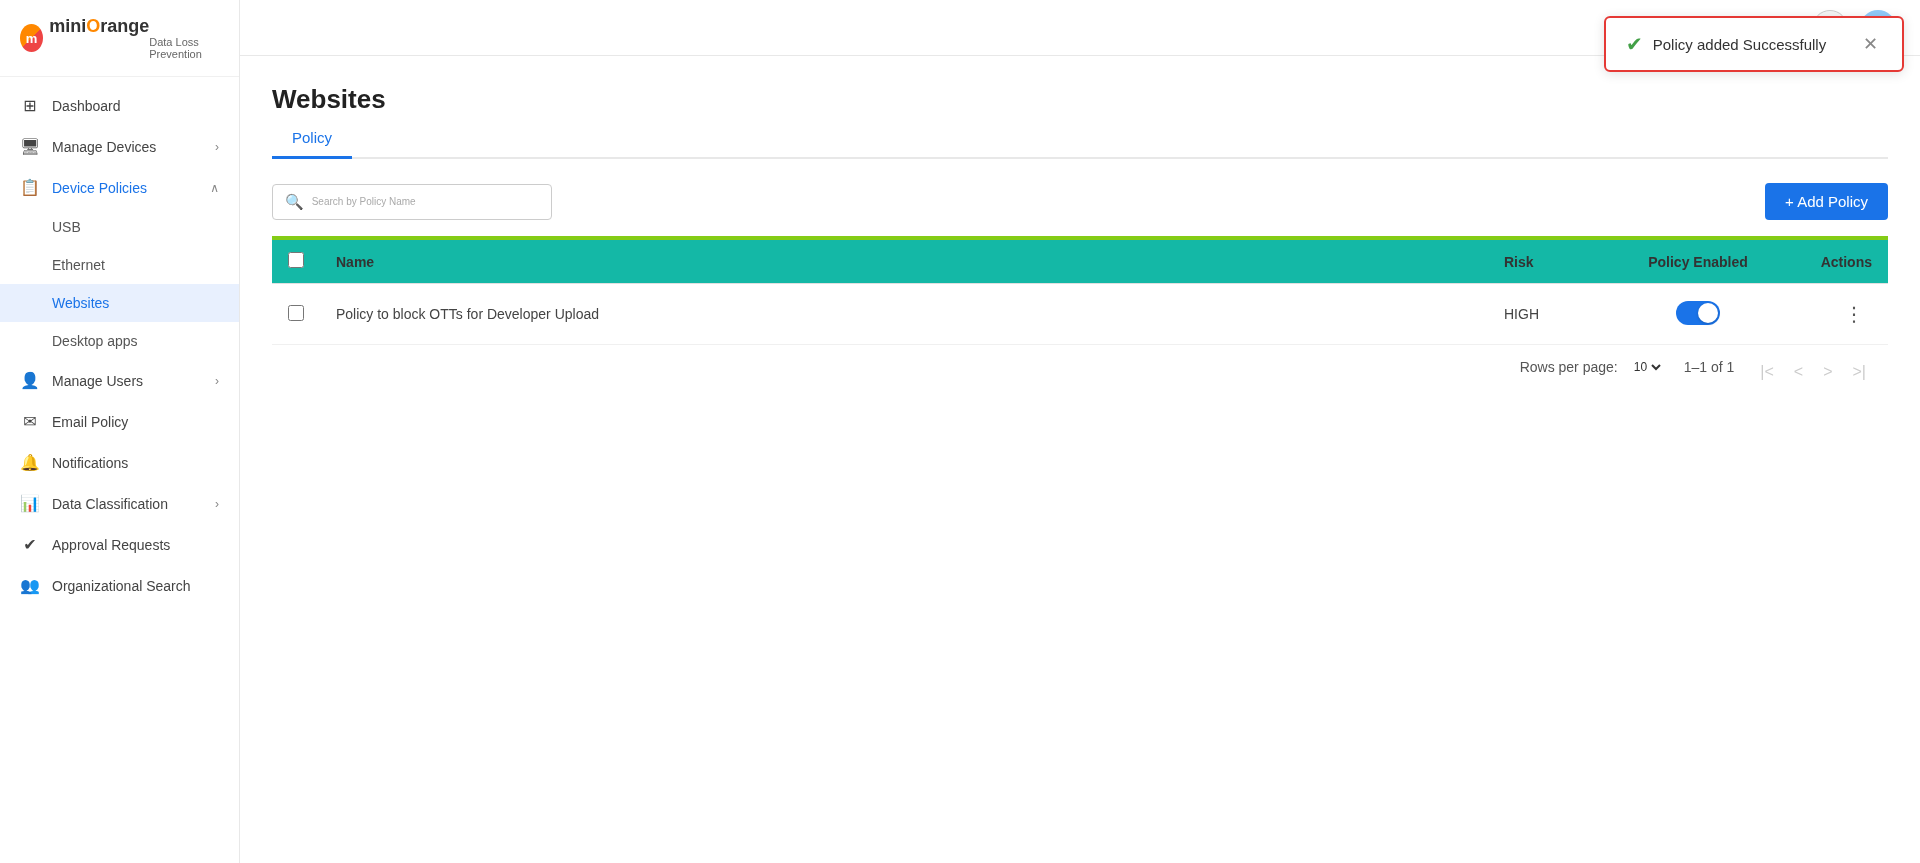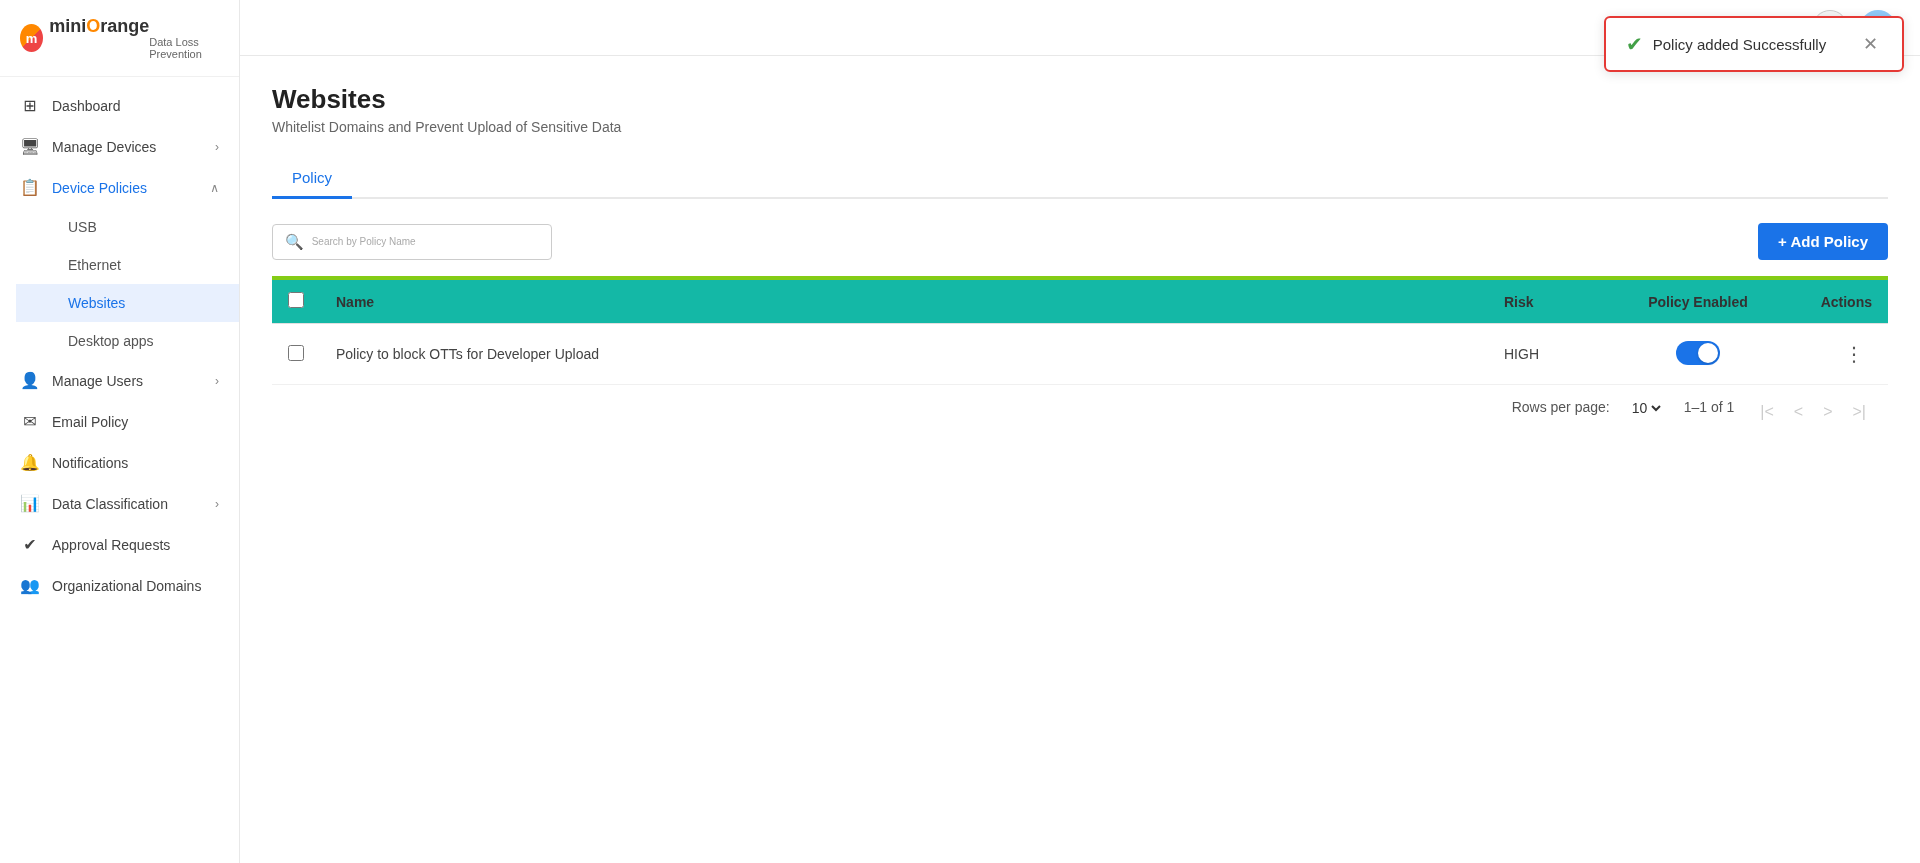--- a/index.html
+++ b/index.html
@@ -48,21 +48,21 @@
       user-select: none;
     }
     .nav-item.active { color: #1a73e8; background: #e8f0fe; font-weight: 500; }
     .nav-item.parent-active { color: #1a73e8; font-weight: 500; }
     .nav-item .chevron {
       margin-left: auto;
       font-size: 12px;
       color: #888;
     }
     .nav-icon { width: 20px; text-align: center; font-size: 16px; }
-    .sub-nav { padding-left: 16px; text-align: right; }
+    .sub-nav { padding-left: 0; text-align: right; }
     .sub-nav .nav-item {
       padding-left: 52px;
       font-size: 14px;
       color: #555;
     }
     .sub-nav .nav-item.active { color: #1a73e8; background: #e8f0fe; }
 
     
     .main-content {
       flex: 1;
@@ -188,21 +188,21 @@
       background: #1a73e8;
       color: #fff;
       border: none;
       border-radius: 4px;
       padding: 10px 20px;
       font-size: 15px;
       cursor: pointer;
       display: flex;
       align-items: center;
       gap: 6px;
-      font-weight: 700;
+      font-weight: 400;
     }
 
     
     .policy-table {
       width: 100%;
       border-collapse: collapse;
       font-size: 14px;
     }
     .policy-table thead tr {
       background: #14b8a6;
@@ -270,25 +270,24 @@
       align-items: flex-start;
       justify-content: flex-end;
       padding: 14px 16px;
       gap: 8px;
       font-size: 14px;
       color: #555;
     }
     .pagination-bar .rows-label { margin-right: 4px; }
     .rows-select {
       border: none;
-      font-size: 14px;
+      font-size: 12px;
       color: #333;
       cursor: pointer;
       background: transparent;
-      margin-left: 6px;
     }
     .page-info { margin: 0 12px; }
     .page-btn {
       background: none;
       border: none;
       cursor: pointer;
       color: #888;
       font-size: 16px;
       padding: 4px 6px;
       border-radius: 4px;
@@ -388,35 +387,34 @@
       <span class="chevron">›</span>
     </div>
 
     <div class="nav-item">
       <span class="nav-icon">✔</span>
       <span>Approval Requests</span>
     </div>
 
     <div class="nav-item">
       <span class="nav-icon">👥</span>
-      <span>Organizational Domains</span>
+      <span>Organizational Search</span>
     </div>
   </nav>
 </div>
 
 <div class="main-content">
 
   <div class="top-bar">
     <div class="top-bar-btn">−</div>
     <div class="top-bar-avatar"></div>
   </div>
 
   <div class="page-content">
     <h1 class="page-title">Websites</h1>
-    <p class="page-subtitle">Whitelist Domains and Prevent Upload of Sensitive Data</p>
 
     <div class="tabs">
       <div class="tab active">Policy</div>
     </div>
 
     <div class="toolbar">
       <div class="search-box">
         <span class="search-icon">🔍</span>
         <input type="text" placeholder="Search by Policy Name" style="">
       </div>

